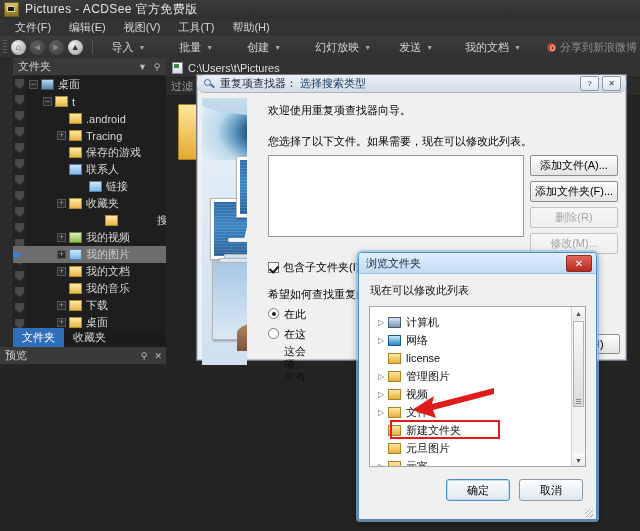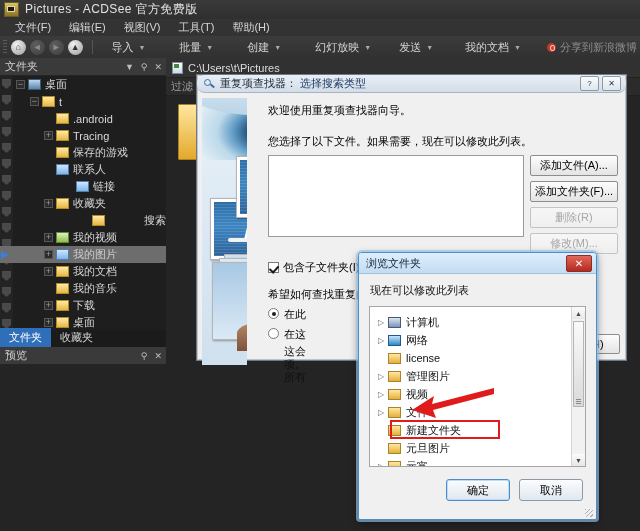--- a/index.html
+++ b/index.html
@@ -43,21 +43,21 @@
   .tbitem{display:flex;align-items:center;color:#d4d4d4;font-size:11px;
     padding:2px 6px;white-space:nowrap;}
   .caret{margin-left:5px;font-size:7px;color:#a9a9a9;}
   .weibo-dot{width:9px;height:9px;border-radius:50%;background:#c0392b;margin-right:4px;
     position:relative;flex:none;}
   .weibo-dot:after{content:"";position:absolute;left:3px;top:2px;width:3px;height:4px;
     border:1px solid #f4c8c2;border-radius:50%;}
   .share-txt{color:#8e8e8e;}
 
   
-  .folders{position:absolute;left:0;top:58px;width:166px;height:289px;
+  .folders{position:absolute;left:13px;top:58px;width:166px;height:289px;
     background:#1e1e1e;border-right:1px solid #111;}
   .panel-head{height:17px;background:#3a3a3a;display:flex;align-items:center;
     padding-left:5px;border-bottom:1px solid #252525;color:#cfcfcf;font-size:11px;}
   .panel-head .ctl{margin-left:auto;display:flex;align-items:center;padding-right:4px;gap:7px;color:#bdbdbd;font-size:9px;}
   .tree{position:relative;height:268px;overflow:hidden;}
   .gutter{position:absolute;left:0;top:0;width:13px;height:100%;background:#232323;}
   .gutter i{display:block;width:9px;height:10px;margin:3px auto 6px;
     background:#4a4a4a;clip-path:polygon(0 0,100% 0,100% 60%,50% 100%,0 60%);}
   .row{height:17px;display:flex;align-items:center;font-size:11px;color:#d8d8d8;
     white-space:nowrap;position:relative;}

